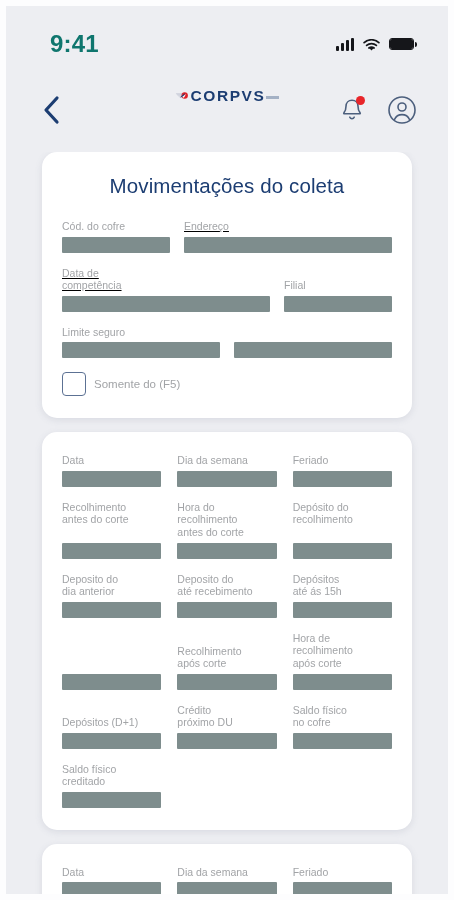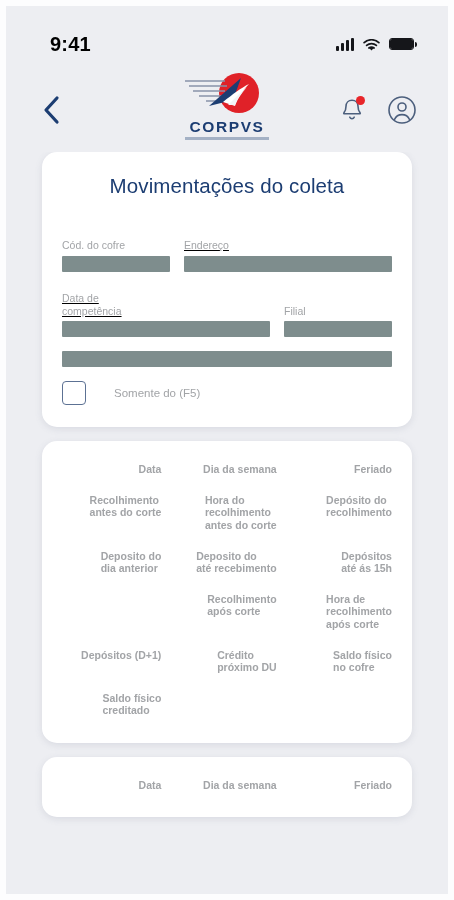--- a/index.html
+++ b/index.html
@@ -23,23 +23,23 @@
 
   
   .statusbar {
     height: 62px;
     display: flex;
     align-items: center;
     justify-content: space-between;
     padding: 14px 34px 0 44px;
   }
   .status-time {
-    font-size: 20px;
+    font-size: 24px;
     font-weight: bold;
-    color: #000000;
+    color: #0f766e;
     letter-spacing: .2px;
   }
   .status-icons {
     display: flex;
     align-items: center;
     gap: 9px;
   }
   .signal-bars { display: flex; align-items: flex-end; gap: 2px; height: 13px; }
   .signal-bars i { width: 3px; background: #15161a; border-radius: 1px; display: block; }
   .signal-bars i:nth-child(1) { height: 5px; }
@@ -78,21 +78,21 @@
     width: 40px; height: 40px;
     display: flex; align-items: center; justify-content: center;
     cursor: pointer;
   }
   .logo-wrap {
     position: absolute;
     left: 0; right: 0;
     top: 4px;
     margin: auto;
     width: 104px;
-    display: flex; flex-direction: column; align-items: center;
+    display: flex; flex-direction: row; align-items: center;
     pointer-events: none;
   }
   .logo-mark { width: 96px; height: 48px; }
   .logo-text {
     font-size: 15.5px;
     font-weight: bold;
     color: #1c3d72;
     letter-spacing: 1.6px;
     line-height: 1;
     margin-top: -1px;
@@ -149,40 +149,40 @@
   .field-bar {
     height: 16px;
     background: #7e8d8d;
     border-radius: 1px;
     cursor: text;
   }
 
   
   .row { display: flex; gap: 14px; align-items: flex-end; margin-bottom: 14px; }
   .col { display: flex; flex-direction: column; }
-  .c-narrow { width: 108px; flex: none; margin-top: 19px; }
+  .c-narrow { width: 108px; flex: none; }
   .c-wide   { flex: 1; text-decoration: underline; }
 
   .lbl2 { min-height: 25px; }
   .lbl3 { min-height: 38px; }
 
   
-  .check-row { display: flex; align-items: center; gap: 28px; margin-top: 10px; }
+  .check-row { display: flex; align-items: center; gap: 8px; margin-top: 10px; }
   .checkbox {
     width: 24px; height: 24px;
     border: 1.6px solid #5c7193;
     border-radius: 4px;
     background: #fff;
     cursor: pointer;
     flex: none;
   }
   .check-label { font-size: 11.5px; color: #a2a4a7; }
 
   .grid3 { display: grid; grid-template-columns: 1fr 1fr 1fr; gap: 14px 16px; }
-  .grid3 .cell { display: flex; flex-direction: row; justify-content: flex-end; font-weight: bold; }
+  .grid3 .cell { display: flex; flex-direction: column; justify-content: flex-end; }
 </style>
 </head>
 <body>
 
 <div id="phone">
 
   <div class="statusbar">
     <div class="status-time">9:41</div>
     <div class="status-icons">
       <span class="signal-bars">
@@ -269,20 +269,24 @@
 competência</div>
           <div class="field-bar"></div>
         </div>
         <div class="col c-narrow">
           <div class="field-label">Filial</div>
           <div class="field-bar"></div>
         </div>
       </div>
 
       <div class="row">
+        <div class="col" style="width:158px;flex:none">
+          <div class="field-label">Limite seguro</div>
+          <div class="field-bar"></div>
+        </div>
         <div class="col c-wide">
           <div class="field-bar"></div>
         </div>
       </div>
 
       <div class="check-row">
         <div class="checkbox"></div>
         <div class="check-label">Somente do (F5)</div>
       </div>
     </div>

